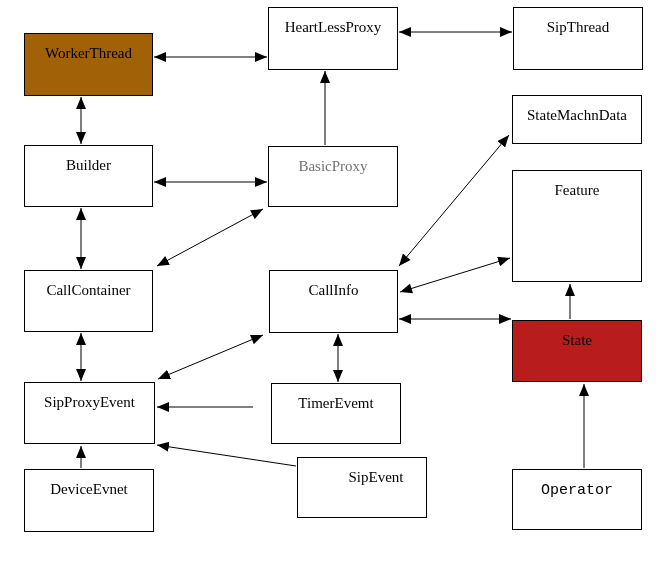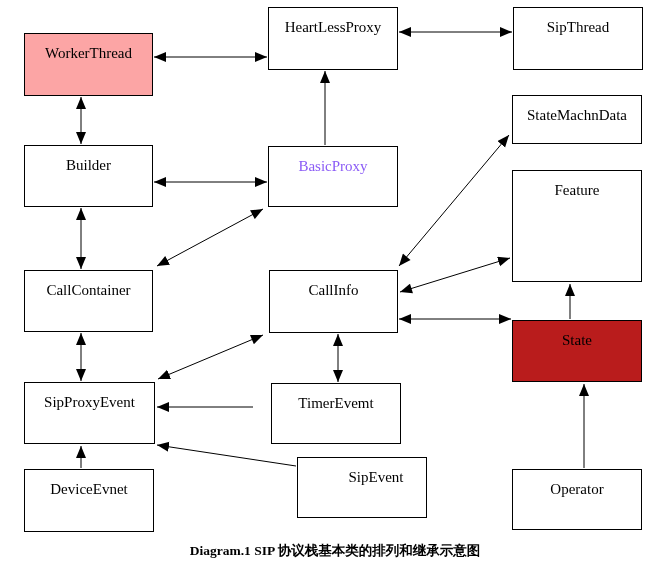--- a/index.html
+++ b/index.html
@@ -77,30 +77,29 @@
       <line x1="570" y1="319" x2="570" y2="284" stroke="#000000" stroke-width="1" marker-end="url(#ah-end)"></line>
       <line x1="584" y1="468" x2="584" y2="384" stroke="#000000" stroke-width="1" marker-end="url(#ah-end)"></line>
       <line x1="81" y1="333" x2="81" y2="381" stroke="#000000" stroke-width="1" marker-start="url(#ah-start)" marker-end="url(#ah-end)"></line>
       <line x1="263" y1="335" x2="158" y2="379" stroke="#000000" stroke-width="1" marker-start="url(#ah-start)" marker-end="url(#ah-end)"></line>
       <line x1="338" y1="334" x2="338" y2="382" stroke="#000000" stroke-width="1" marker-start="url(#ah-start)" marker-end="url(#ah-end)"></line>
       <line x1="253" y1="407" x2="157" y2="407" stroke="#000000" stroke-width="1" marker-end="url(#ah-end)"></line>
       <line x1="296" y1="466" x2="157" y2="445" stroke="#000000" stroke-width="1" marker-end="url(#ah-end)"></line>
       <line x1="81" y1="468" x2="81" y2="446" stroke="#000000" stroke-width="1" marker-end="url(#ah-end)"></line>
     </svg>
   <div id="node-layer">
-      <div class="node" style="left: 24px; top: 33px; width: 129px; height: 63px; border-color: rgb(0, 0, 0); background: #fca5a5;"><span style="color: rgb(0, 0, 0);">WorkerThread</span></div>
+      <div class="node" style="left: 24px; top: 33px; width: 129px; height: 63px; border-color: rgb(0, 0, 0); background: #a16207;"><span style="color: rgb(0, 0, 0);">WorkerThread</span></div>
       <div class="node" style="left: 268px; top: 7px; width: 130px; height: 63px; border-color: rgb(0, 0, 0); background: rgb(255, 255, 255);"><span style="color: rgb(0, 0, 0);">HeartLessProxy</span></div>
       <div class="node" style="left: 513px; top: 7px; width: 130px; height: 63px; border-color: rgb(0, 0, 0); background: rgb(255, 255, 255);"><span style="color: rgb(0, 0, 0);">SipThread</span></div>
       <div class="node" style="left: 24px; top: 145px; width: 129px; height: 62px; border-color: rgb(0, 0, 0); background: rgb(255, 255, 255);"><span style="color: rgb(0, 0, 0);">Builder</span></div>
-      <div class="node" style="left: 268px; top: 146px; width: 130px; height: 61px; border-color: rgb(0, 0, 0); background: rgb(255, 255, 255);"><span style="color: #8b5cf6;">BasicProxy</span></div>
+      <div class="node" style="left: 268px; top: 146px; width: 130px; height: 61px; border-color: rgb(0, 0, 0); background: rgb(255, 255, 255);"><span style="color: #737373;">BasicProxy</span></div>
       <div class="node" style="left: 512px; top: 95px; width: 130px; height: 49px; border-color: rgb(0, 0, 0); background: rgb(255, 255, 255);"><span style="color: rgb(0, 0, 0);">StateMachnData</span></div>
       <div class="node" style="left: 512px; top: 170px; width: 130px; height: 112px; border-color: rgb(0, 0, 0); background: rgb(255, 255, 255);"><span style="color: rgb(0, 0, 0);">Feature</span></div>
       <div class="node" style="left: 24px; top: 270px; width: 129px; height: 62px; border-color: rgb(0, 0, 0); background: rgb(255, 255, 255);"><span style="color: rgb(0, 0, 0);">CallContainer</span></div>
       <div class="node" style="left: 269px; top: 270px; width: 129px; height: 63px; border-color: rgb(0, 0, 0); background: rgb(255, 255, 255);"><span style="color: rgb(0, 0, 0);">CallInfo</span></div>
       <div class="node" style="left: 512px; top: 320px; width: 130px; height: 62px; border-color: rgb(0, 0, 0); background: #b91c1c;"><span style="color: rgb(0, 0, 0);">State</span></div>
       <div class="node" style="left: 24px; top: 382px; width: 131px; height: 62px; border-color: rgb(0, 0, 0); background: rgb(255, 255, 255);"><span style="color: rgb(0, 0, 0); margin-top: 35px;">SipProxyEvent</span></div>
       <div class="node" style="left: 254px; top: 383px; width: 130px; height: 61px; border-color: rgb(0, 0, 0); background: rgb(255, 255, 255); margin-left: 17px;"><span style="color: rgb(0, 0, 0);">TimerEvemt</span></div>
       <div class="node" style="left: 24px; top: 469px; width: 130px; height: 63px; border-color: rgb(0, 0, 0); background: rgb(255, 255, 255);"><span style="color: rgb(0, 0, 0);">DeviceEvnet</span></div>
       <div class="node" style="left: 297px; top: 457px; width: 130px; height: 61px; border-color: rgb(0, 0, 0); background: rgb(255, 255, 255);"><span style="color: rgb(0, 0, 0); margin-left: 28px;">SipEvent</span></div>
-      <div class="node" style="left: 512px; top: 469px; width: 130px; height: 61px; border-color: rgb(0, 0, 0); background: rgb(255, 255, 255);"><span style="color: rgb(0, 0, 0);">Operator</span></div>
+      <div class="node" style="left: 512px; top: 469px; width: 130px; height: 61px; border-color: rgb(0, 0, 0); background: rgb(255, 255, 255);"><span style="color: rgb(0, 0, 0); font-family: Liberation Mono, monospace;">Operator</span></div>
     </div>
-  <div class="caption">Diagram.1 SIP 协议栈基本类的排列和继承示意图</div>
 </div>
 
 </body></html>

